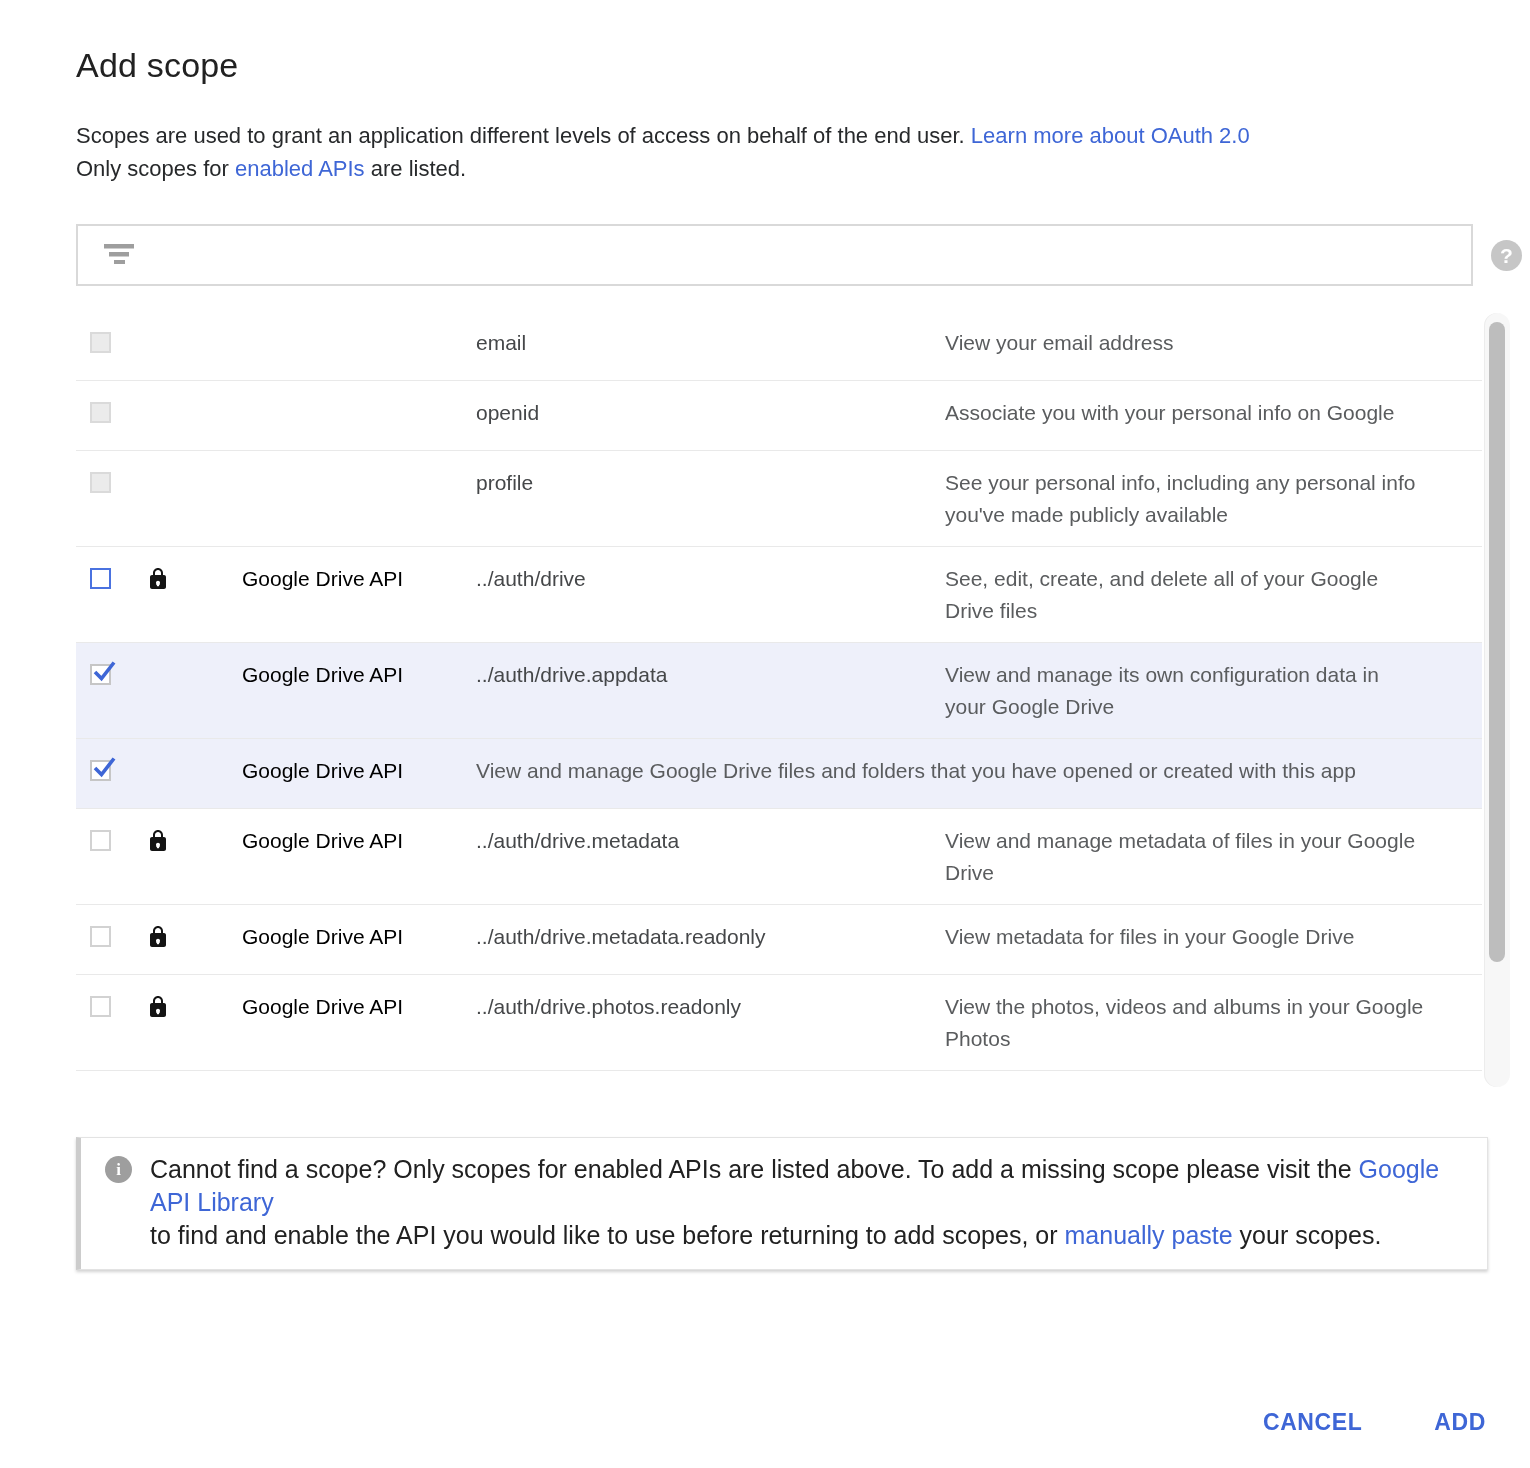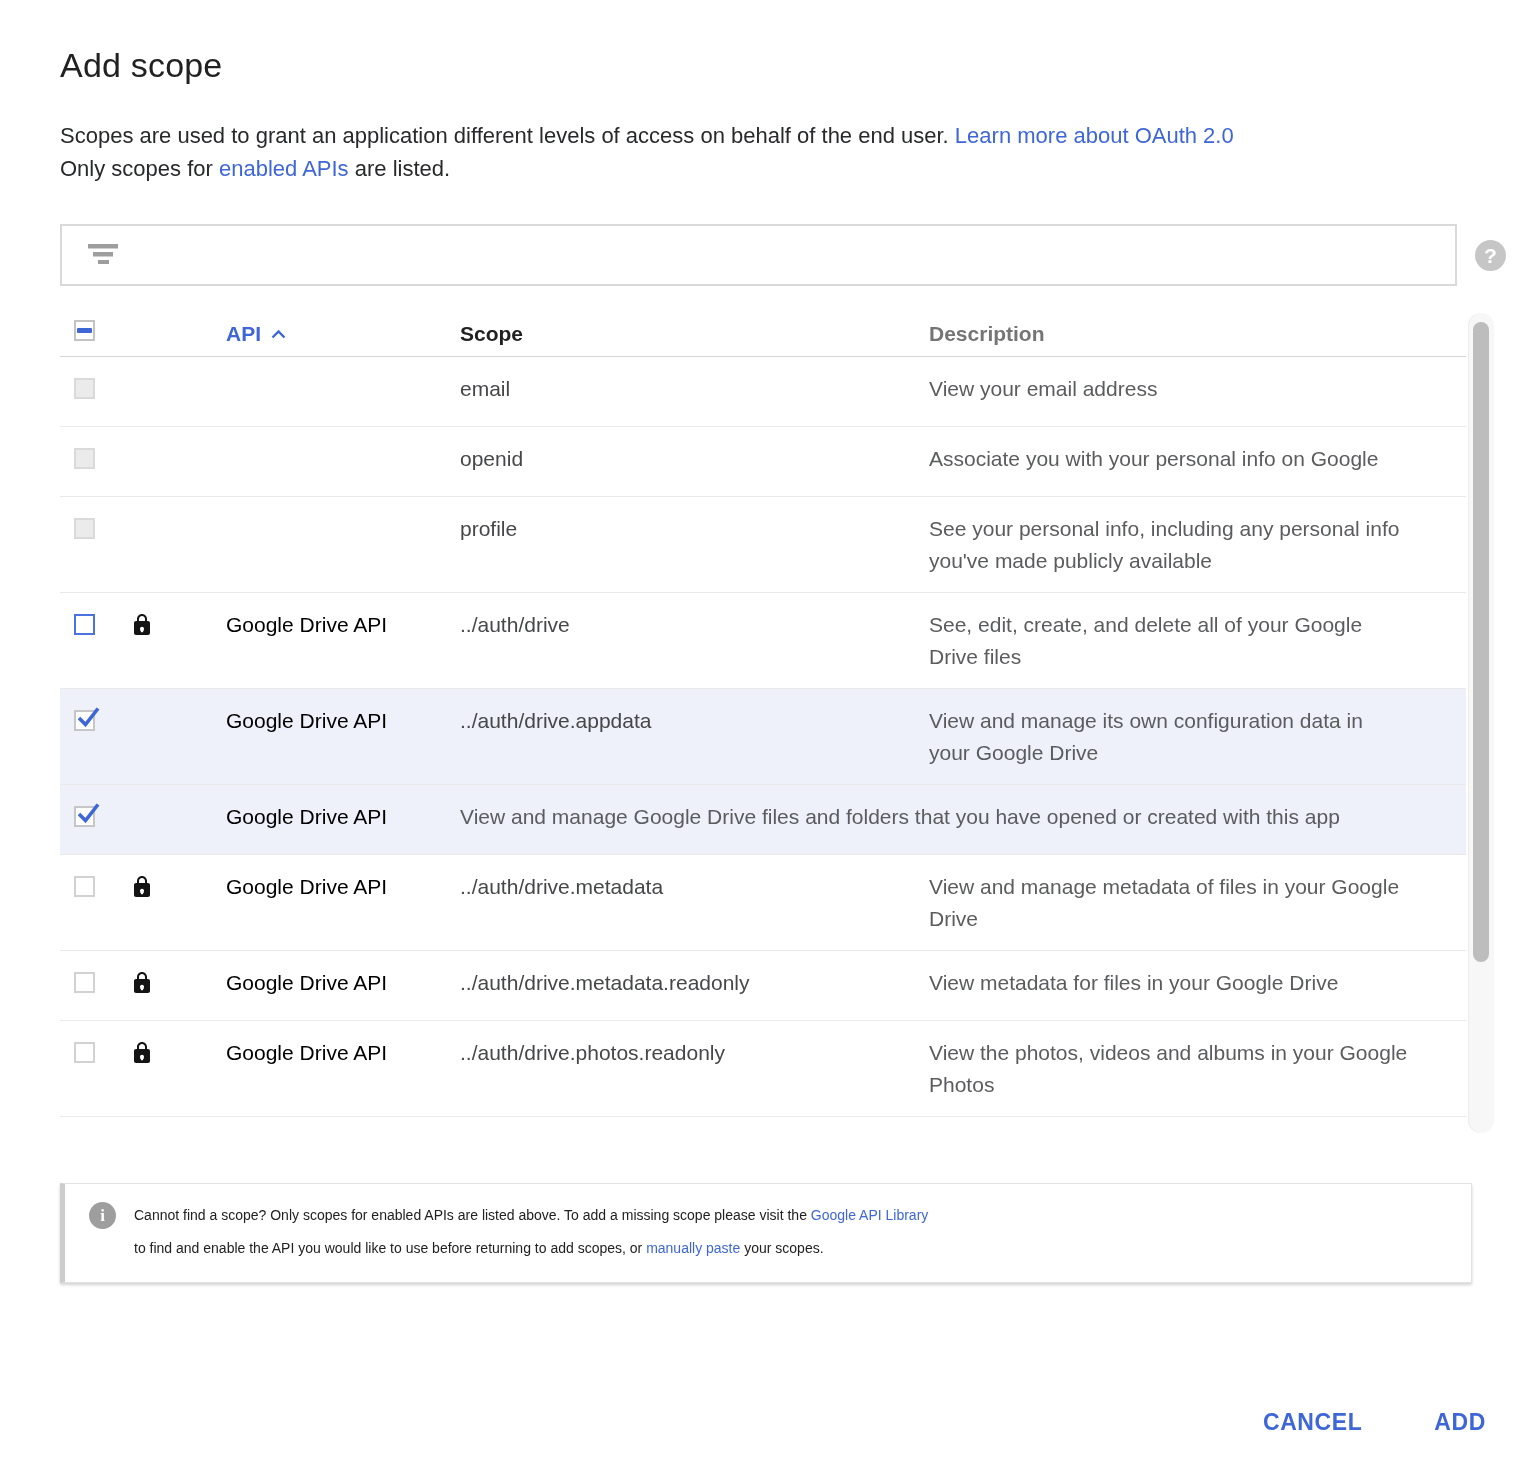--- a/index.html
+++ b/index.html
@@ -1,21 +1,21 @@
 <!DOCTYPE html>
 <html style="--accent: #3e66d6; --highlight: #eef0fa;"><head>
 <meta charset="utf-8">
 <style>
   * { box-sizing: border-box; }
   html,body { margin:0; padding:0; }
   body {
     width:1530px; height:1468px; background:#ffffff; overflow:hidden;
     font-family:"Liberation Sans", sans-serif; color:#212121; position:relative;
   }
-  .page { padding-left:60px; }
+  .page { padding-left:76px; }
 
   
   .title { font-size:34px; font-weight:400; color:#212121; margin:46px 0 0 0; letter-spacing:0.2px; }
   .intro { font-size:22px; line-height:33px; color:#27292b; margin-top:34px; width:1400px; }
   a.link { color:var(--accent); text-decoration:none; cursor:pointer; }
 
   
   .filter-row { display:flex; align-items:center; margin-top:39px; width:1446px; }
   .filter-box {
     flex:1; height:62px; border:2px solid #d9d9d9; background:#fff;
@@ -76,21 +76,21 @@
   .note {
     width:1412px; margin-top:48px; background:#ffffff;
     border:1px solid #e3e3e3; border-left:5px solid #cccccc;
     box-shadow:0 2px 3px rgba(0,0,0,0.18);
     padding:15px 28px 17px 24px;
     display:flex; align-items:flex-start;
   }
   .note-icon { width:27px; height:27px; border-radius:50%; background:#9e9e9e; color:#fff;
     font-size:17px; font-weight:bold; text-align:center; line-height:27px;
     margin:3px 18px 0 0; flex:0 0 auto; font-family:"Liberation Serif", serif; }
-  .note-text { font-size:14px; line-height:33px; color:#212121; }
+  .note-text { font-size:25px; line-height:33px; color:#212121; }
 
   
   .actions { position:absolute; right:40px; bottom:26px; display:flex; gap:64px; }
   .text-btn {
     background:none; border:none; color:var(--accent); font-family:"Liberation Sans", sans-serif;
     font-size:23px; font-weight:bold; letter-spacing:0.6px; cursor:pointer; padding:6px 4px;
   }
 </style>
 </head>
 <body>
@@ -111,36 +111,20 @@
           <rect x="10" y="17" width="11" height="4.5" fill="#9e9e9e"></rect>
         </svg>
       </span>
       <input class="filter-input" value="" style="">
     </div>
     <div class="help-circle">?</div>
   </div>
 
   <div class="table-wrap">
     <div class="table-inner">
-      <div class="thead">
-        <div class="col-check">
-          <span class="cb cb-indeterminate"></span>
-        </div>
-        <div class="col-lock"></div>
-        <div class="col-api">
-          <span>API</span>
-          <span class="sort-caret">
-            <svg width="17" height="13" viewBox="0 0 17 13">
-              <path d="M2.5 9.5 L8.5 3.5 L14.5 9.5" fill="none" stroke="var(--accent)" stroke-width="2.4"></path>
-            </svg>
-          </span>
-        </div>
-        <div class="col-scope">Scope</div>
-        <div class="col-desc">Description</div>
-      </div>
       <div>
           <div class="trow">
     <div class="col-check">
       <span class="cb cb-disabled">
         
       </span>
     </div>
     <div class="col-lock">
       <span class="lock" style="visibility: hidden;">
         <svg width="24" height="26" viewBox="0 0 24 24">

